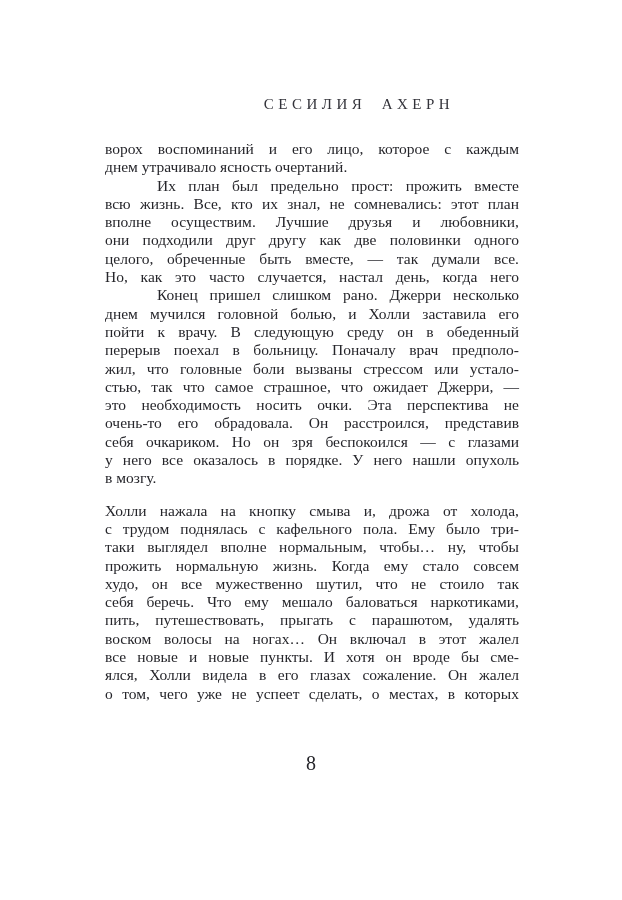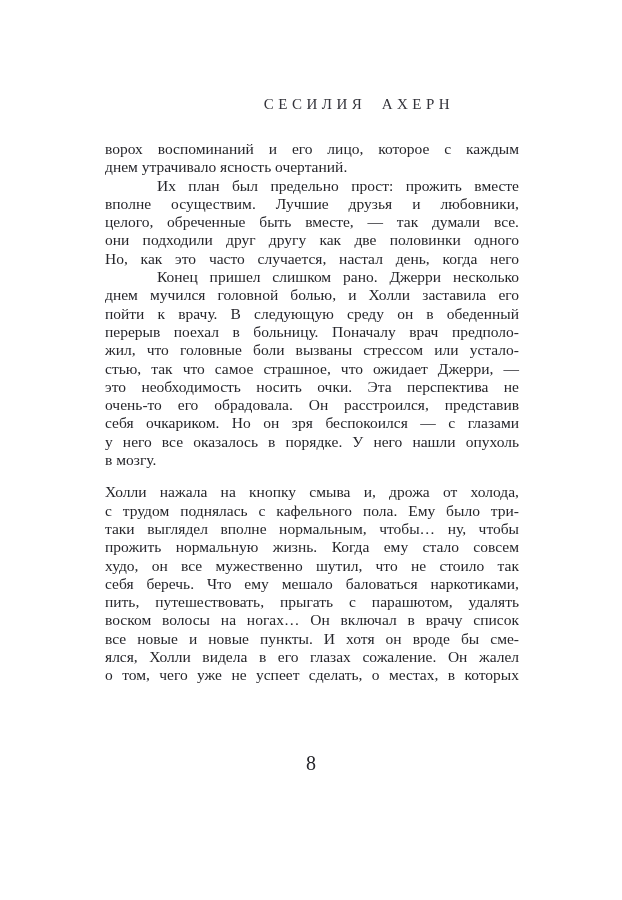--- a/index.html
+++ b/index.html
@@ -68,23 +68,24 @@
 <div class="sheet">
   <div class="running-head">СЕСИЛИЯ АХЕРН</div>
 
   <div class="text-block" id="text-body">
       <div class="paragraph">
         <div class="line">ворох воспоминаний и его лицо, которое с каждым</div>
         <div class="line para-end">днем утрачивало ясность очертаний.</div>
       </div>
       <div class="paragraph">
         <div class="line indent">Их план был предельно прост: прожить вместе</div>
+        <div class="line">всю жизнь. Все, кто их знал, не сомневались: этот план</div>
         <div class="line">вполне осуществим. Лучшие друзья и любовники,</div>
+        <div class="line">они подходили друг другу как две половинки одного</div>
         <div class="line">целого, обреченные быть вместе, — так думали все.</div>
-        <div class="line">они подходили друг другу как две половинки одного</div>
         <div class="line">Но, как это часто случается, настал день, когда него</div>
       </div>
       <div class="paragraph">
         <div class="line indent">Конец пришел слишком рано. Джерри несколько</div>
         <div class="line">днем мучился головной болью, и Холли заставила его</div>
         <div class="line">пойти к врачу. В следующую среду он в обеденный</div>
         <div class="line">перерыв поехал в больницу. Поначалу врач предполо-</div>
         <div class="line">жил, что головные боли вызваны стрессом или устало-</div>
         <div class="line">стью, так что самое страшное, что ожидает Джерри, —</div>
         <div class="line">это необходимость носить очки. Эта перспектива не</div>
@@ -95,21 +96,21 @@
       </div>
       <div class="scene-break"></div>
       <div class="paragraph">
         <div class="line">Холли нажала на кнопку смыва и, дрожа от холода,</div>
         <div class="line">с трудом поднялась с кафельного пола. Ему было три-</div>
         <div class="line">таки выглядел вполне нормальным, чтобы… ну, чтобы</div>
         <div class="line">прожить нормальную жизнь. Когда ему стало совсем</div>
         <div class="line">худо, он все мужественно шутил, что не стоило так</div>
         <div class="line">себя беречь. Что ему мешало баловаться наркотиками,</div>
         <div class="line">пить, путешествовать, прыгать с парашютом, удалять</div>
-        <div class="line">воском волосы на ногах… Он включал в врачу список</div>
+        <div class="line">воском волосы на ногах… Он включал в этот жалел</div>
         <div class="line">все новые и новые пункты. И хотя он вроде бы сме-</div>
         <div class="line">ялся, Холли видела в его глазах сожаление. Он жалел</div>
         <div class="line">о том, чего уже не успеет сделать, о местах, в которых</div>
       </div>
     </div>
 
   <div class="folio">8</div>
 </div>
 
 </body></html>

